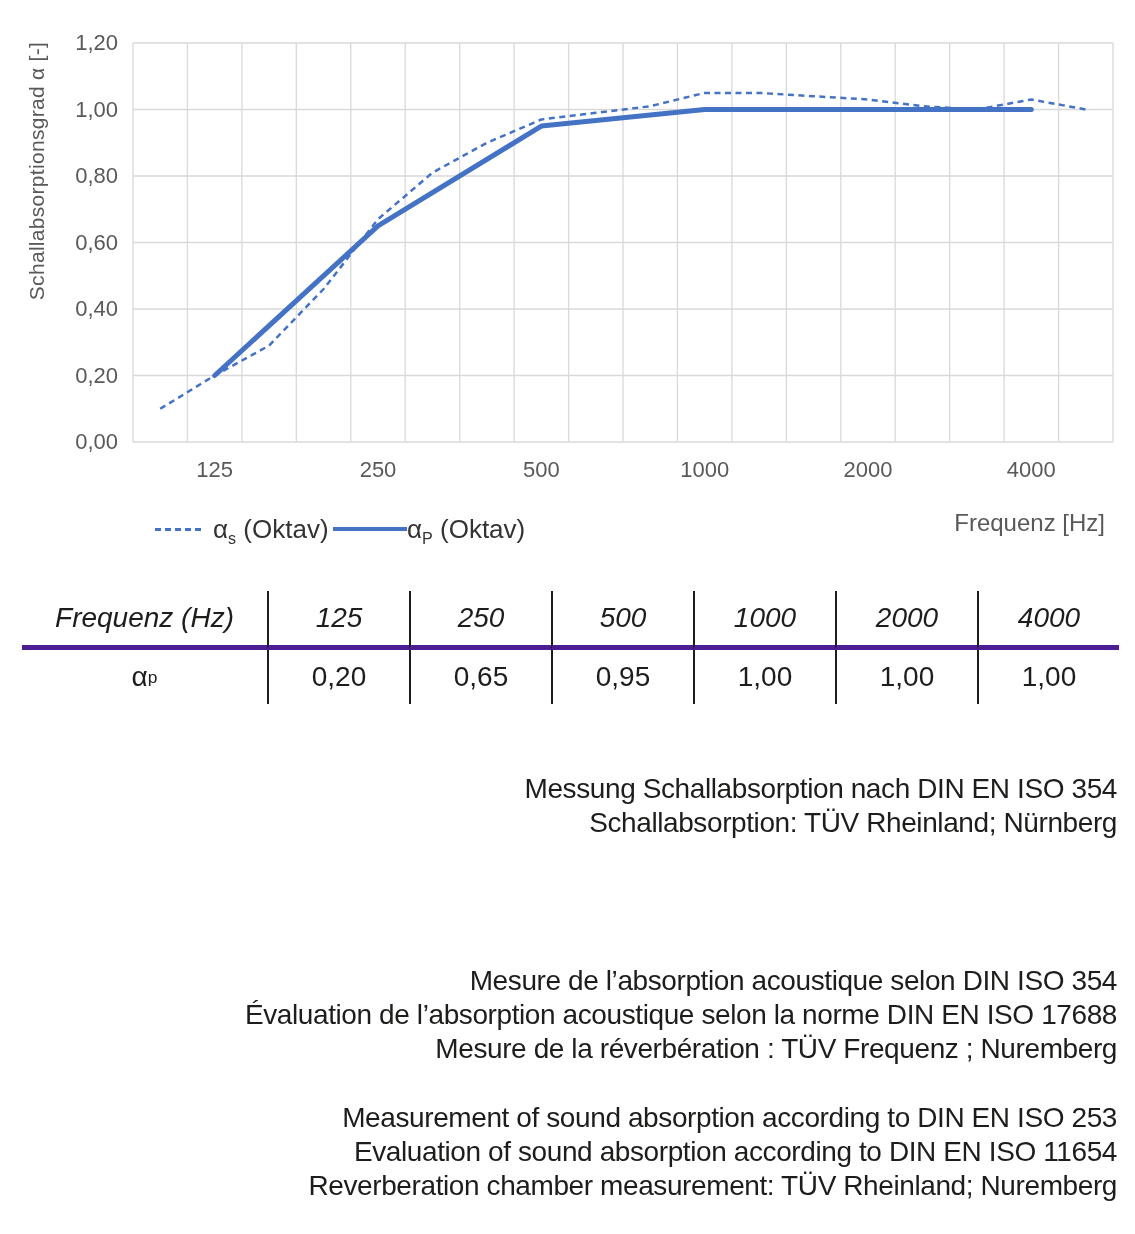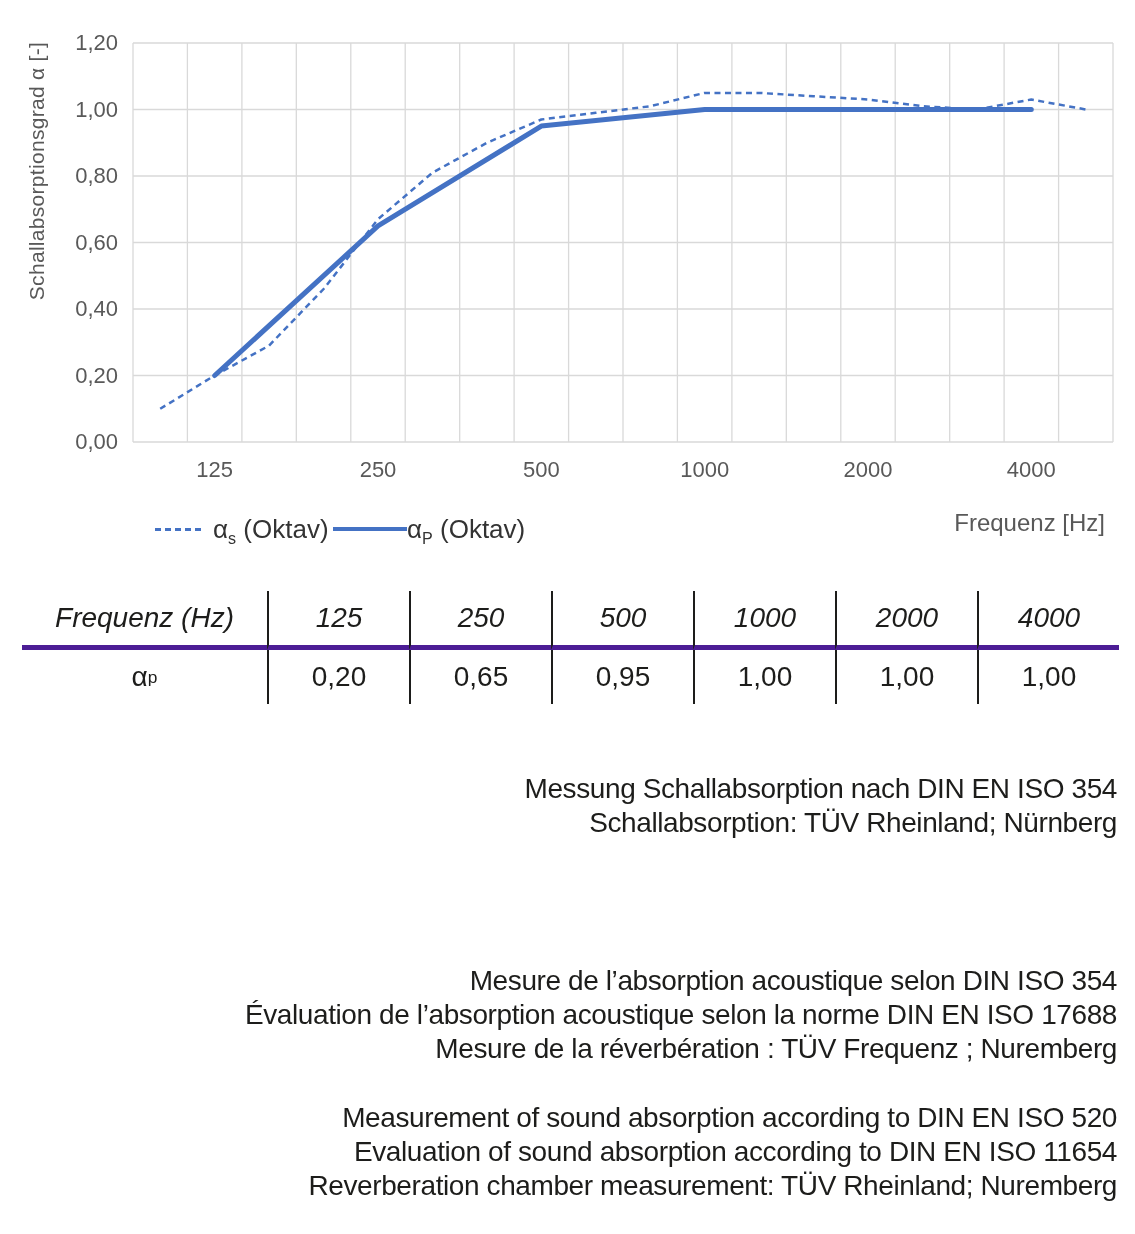--- a/index.html
+++ b/index.html
@@ -142,18 +142,18 @@
   <div class="notes n-de">
     <div>Messung Schallabsorption nach DIN EN ISO 354</div>
     <div>Schallabsorption: TÜV Rheinland; Nürnberg</div>
   </div>
   <div class="notes n-fr">
     <div>Mesure de l’absorption acoustique selon DIN ISO 354</div>
     <div>Évaluation de l’absorption acoustique selon la norme DIN EN ISO 17688</div>
     <div>Mesure de la réverbération : TÜV Frequenz ; Nuremberg</div>
   </div>
   <div class="notes n-en">
-    <div>Measurement of sound absorption according to DIN EN ISO 520</div>
+    <div>Measurement of sound absorption according to DIN EN ISO 253</div>
     <div>Evaluation of sound absorption according to DIN EN ISO 11654</div>
     <div>Reverberation chamber measurement: TÜV Rheinland; Nuremberg</div>
   </div>
 
 </div>
 
 </body></html>

